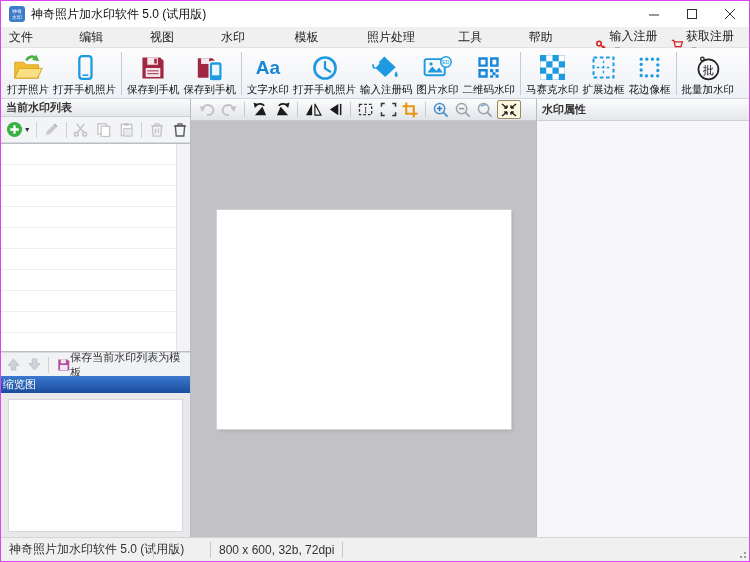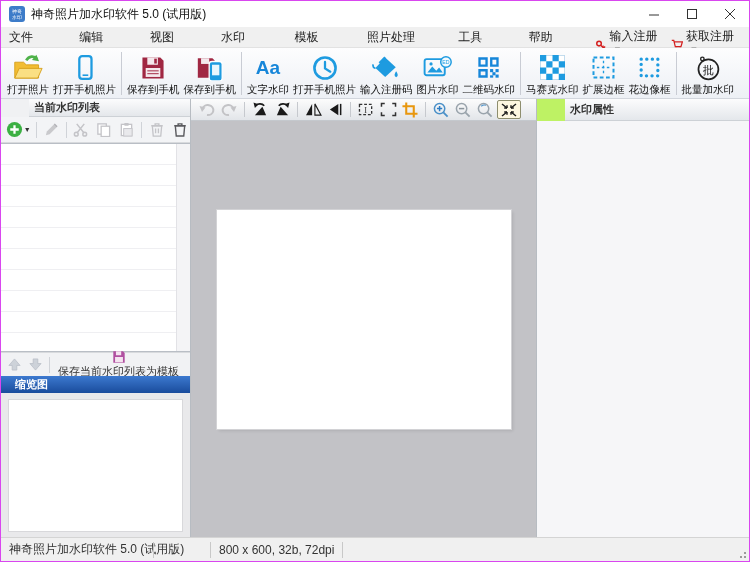--- a/index.html
+++ b/index.html
@@ -27,31 +27,31 @@
   .ticon { height:29px; display:flex; align-items:center; justify-content:center;text-align:center; }
   .tlabel { font-size:10.5px; color:#111; white-space:nowrap; line-height:14px; }
   .tsep { width:1px; background:#c9ccd4; margin:2px 3px; }
   .aa-glyph { font-size:19px; font-weight:bold; color:#1686d9; line-height:22px; }
 
   
   .main-row { flex:1; display:flex; min-height:0; }
 
   
   .left-panel { width:190px; flex:0 0 auto; display:flex; flex-direction:column; border-right:1px solid #b7bcc2; background:#f0f1f3; }
-  .panel-header { height:18px; background:linear-gradient(#fcfcfd,#e4e7eb); border-bottom:1px solid #cdd1d6; font-size:11px; font-weight:bold; color:#333; display:flex; align-items:center; padding-left:5px; flex:0 0 auto;margin-left:28px; }
+  .panel-header { height:18px; background:linear-gradient(#fcfcfd,#e4e7eb); border-bottom:1px solid #cdd1d6; font-size:11px; font-weight:bold; color:#333; display:flex; align-items:center; padding-left:5px; flex:0 0 auto; }
   .list-toolbar { height:26px; flex:0 0 auto; background:#f3f4f6; display:flex; align-items:center; padding-left:4px; gap:2px; border-bottom:1px solid #d8dadd; }
   .lbtn { width:22px; height:22px; display:flex; align-items:center; justify-content:center; border-radius:2px; }
   .lsep { width:1px; height:16px; background:#d0d3d8; margin:0 2px; }
   .caret { font-size:7px; color:#333; margin-left:1px; }
   .wm-list { flex:1; background:repeating-linear-gradient(to bottom,#ffffff 0 20px,#efeff2 20px 21px); border:1px solid #b9bec5; border-left:none; border-right:none; display:flex; min-height:0; }
   .wm-list-body { flex:1; }
   .wm-scroll { width:14px; background:#f4f4f6; border-left:1px solid #e2e2e6; }
   .list-bottom { height:24px; flex:0 0 auto; background:#f1f2f4; border-top:1px solid #d8dadd; display:flex; align-items:center; padding-left:4px; gap:3px; }
-  .save-template { display:flex; align-items:center; gap:0; font-size:11px; color:#333; padding:1px 3px; border-radius:2px;flex-direction:column; }
-  .thumb-header { height:17px; flex:0 0 auto; background:linear-gradient(#3c79cf,#1a4c9c); color:#fff; font-size:11px; font-weight:bold; display:flex; align-items:center; padding-left:14px; }
+  .save-template { display:flex; align-items:center; gap:0; font-size:11px; color:#333; padding:1px 3px; border-radius:2px; }
+  .thumb-header { height:17px; flex:0 0 auto; background:linear-gradient(#3c79cf,#1a4c9c); color:#fff; font-size:11px; font-weight:normal; display:flex; align-items:center; padding-left:2px; }
   .thumb-area { height:144px; flex:0 0 auto; background:#e9e9eb; padding:6px 7px 5px 7px; }
   .thumb-box { width:100%; height:100%; background:#fff; border:1px solid #d8d8db; }
 
   
   .center-col { flex:1; display:flex; flex-direction:column; min-width:0; border-right:1px solid #b7bcc2; }
   .toolbar2 { height:22px; flex:0 0 auto; background:linear-gradient(#fcfcfc,#e2e5e9); border-bottom:1px solid #c4c8cd; display:flex; align-items:center; padding-left:6px; gap:2px; }
   .ebtn { width:20px; height:19px; display:flex; align-items:center; justify-content:center; border-radius:2px; }
   .ebtn.selected { background:#fdf7e0; border:1px solid #8e8e6e; width:24px; }
   .esep { width:1px; height:15px; background:#c6c9ce; margin:0 3px; }
   .canvas { flex:1; background:#c2c2c6; display:flex; align-items:center; justify-content:center; min-height:0; }

